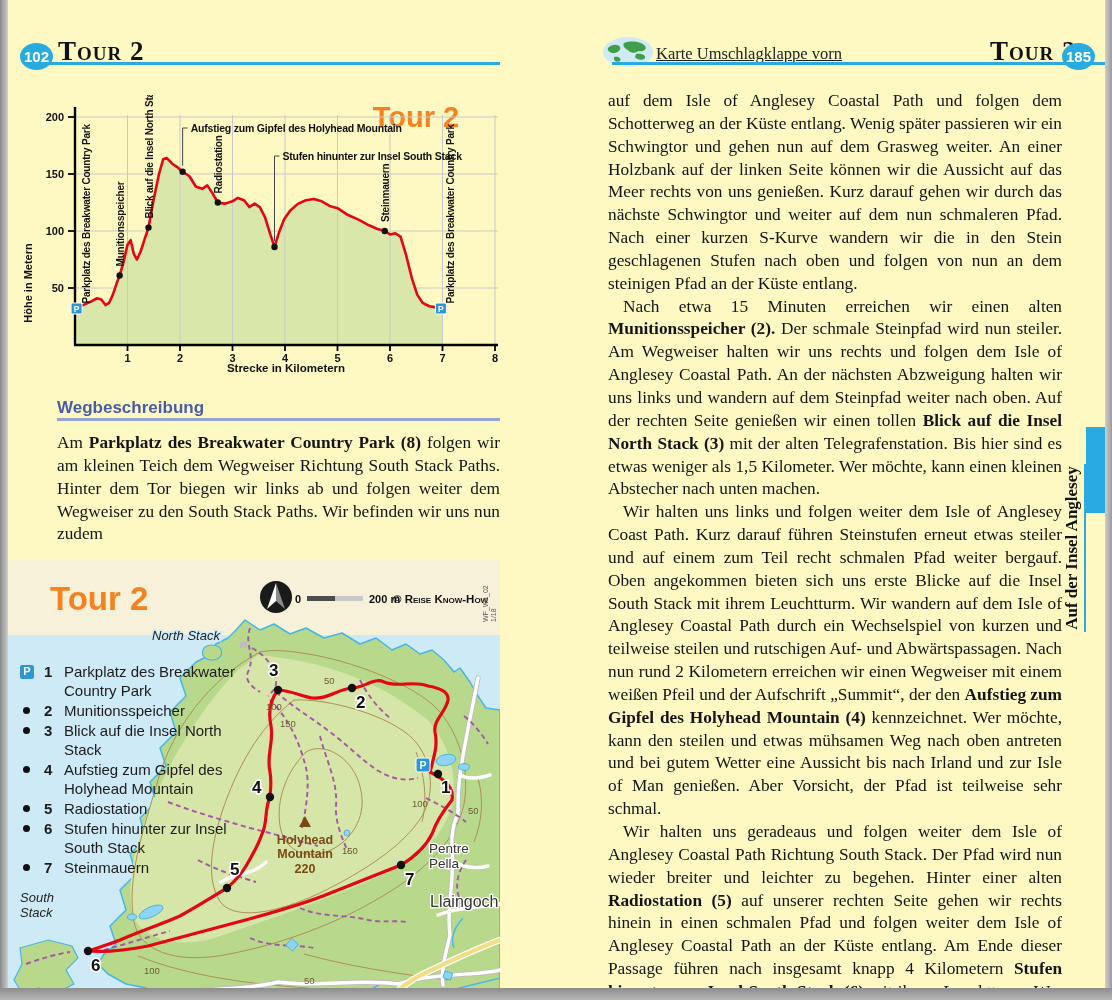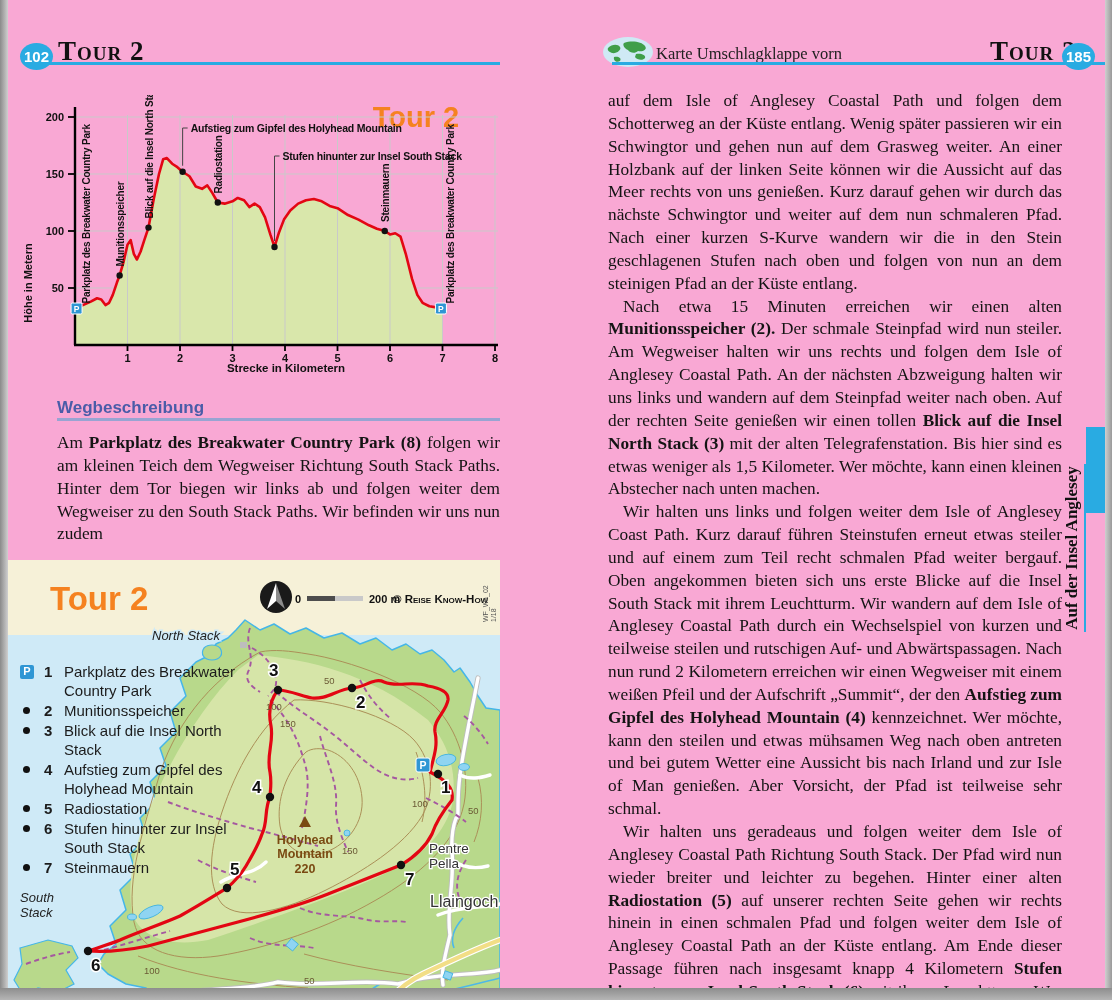--- a/index.html
+++ b/index.html
@@ -1,33 +1,33 @@
 <!DOCTYPE html>
 <html><head>
 <meta charset="utf-8">
 <style>
   * { margin:0; padding:0; box-sizing:border-box; }
   html,body { background:#fff; }
-  #stage { position:relative; width:1112px; height:1000px; background:#f9a8d4; overflow:hidden;
+  #stage { position:relative; width:1112px; height:1000px; background:#fef9c3; overflow:hidden;
            font-family:"Liberation Serif", serif; color:#1a1a1a; }
   .abs { position:absolute; }
 
   
   .edge-left  { left:0; top:0; width:8px; height:1000px; background:linear-gradient(90deg,#8a8a8a,#cfcfcf); z-index:50; }
   .edge-right { left:1105px; top:0; width:7px; height:1000px; background:linear-gradient(270deg,#9a9a9a,#cfcfcf); z-index:50; }
   .edge-bottom{ left:0; top:988px; width:1112px; height:12px; background:linear-gradient(180deg,#8d8d8d,#b5b5b5); z-index:51; }
 
   
   .pagenum { width:33px; height:27px; border-radius:50%; background:#29abe2; color:#fff;
              font-family:"Liberation Sans",sans-serif; font-weight:bold; font-size:15px;
              display:flex; align-items:center; justify-content:center; z-index:6; }
   .tourtitle { font-family:"Liberation Serif",serif; font-weight:bold; font-variant:small-caps;
                font-size:27px; letter-spacing:1px; color:#111; line-height:1; }
   .hrule { height:3px; background:#29abe2; z-index:2; }
-  .hdr-note { font-size:16.5px; color:#222; }
+  .hdr-note { font-size:16.5px; color:#222;text-decoration:underline; }
 
   
   .bodytext { font-size:17.3px; line-height:22.85px; text-align:justify; color:#141414; }
   .bodytext p.ind { text-indent:15px; }
   .bodytext b { font-weight:bold; }
 
   .wb-head { font-family:"Liberation Sans",sans-serif; font-weight:bold; font-size:17px; color:#4a5ca8; }
   .wb-rule { height:2.5px; background:#98a4d2; }
 
   

